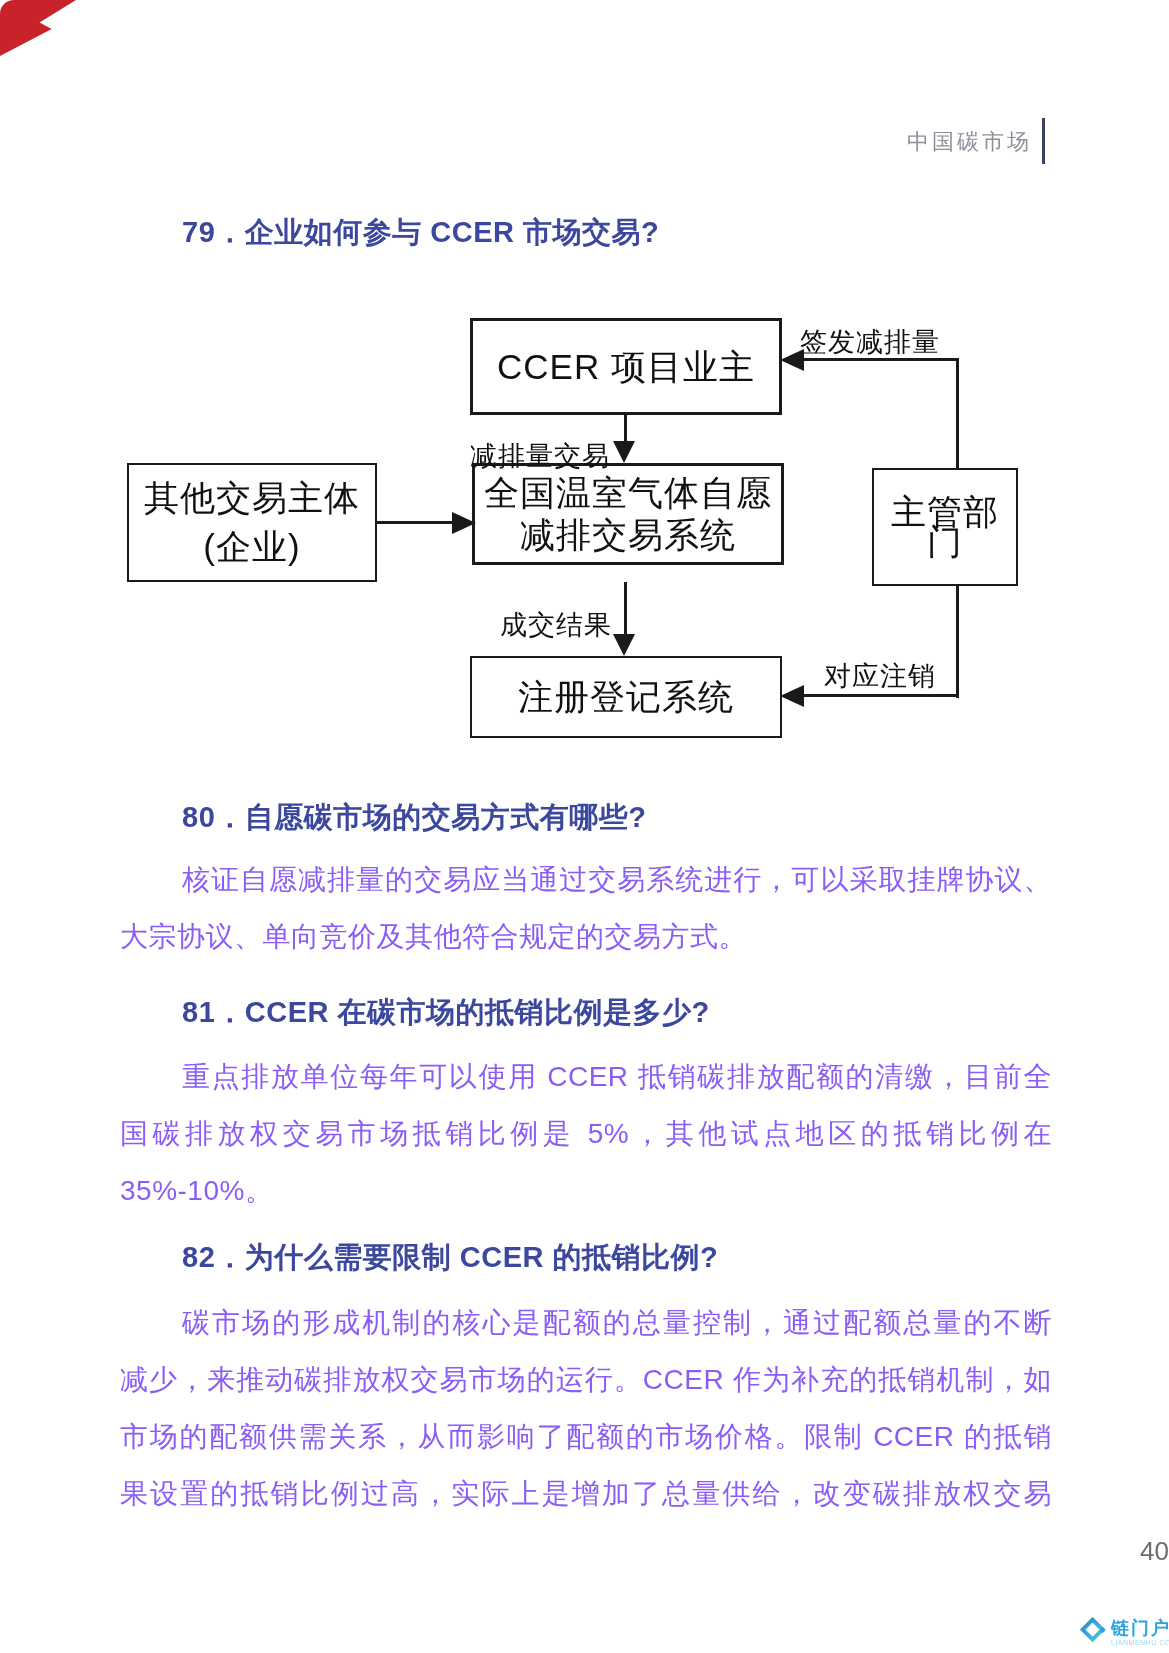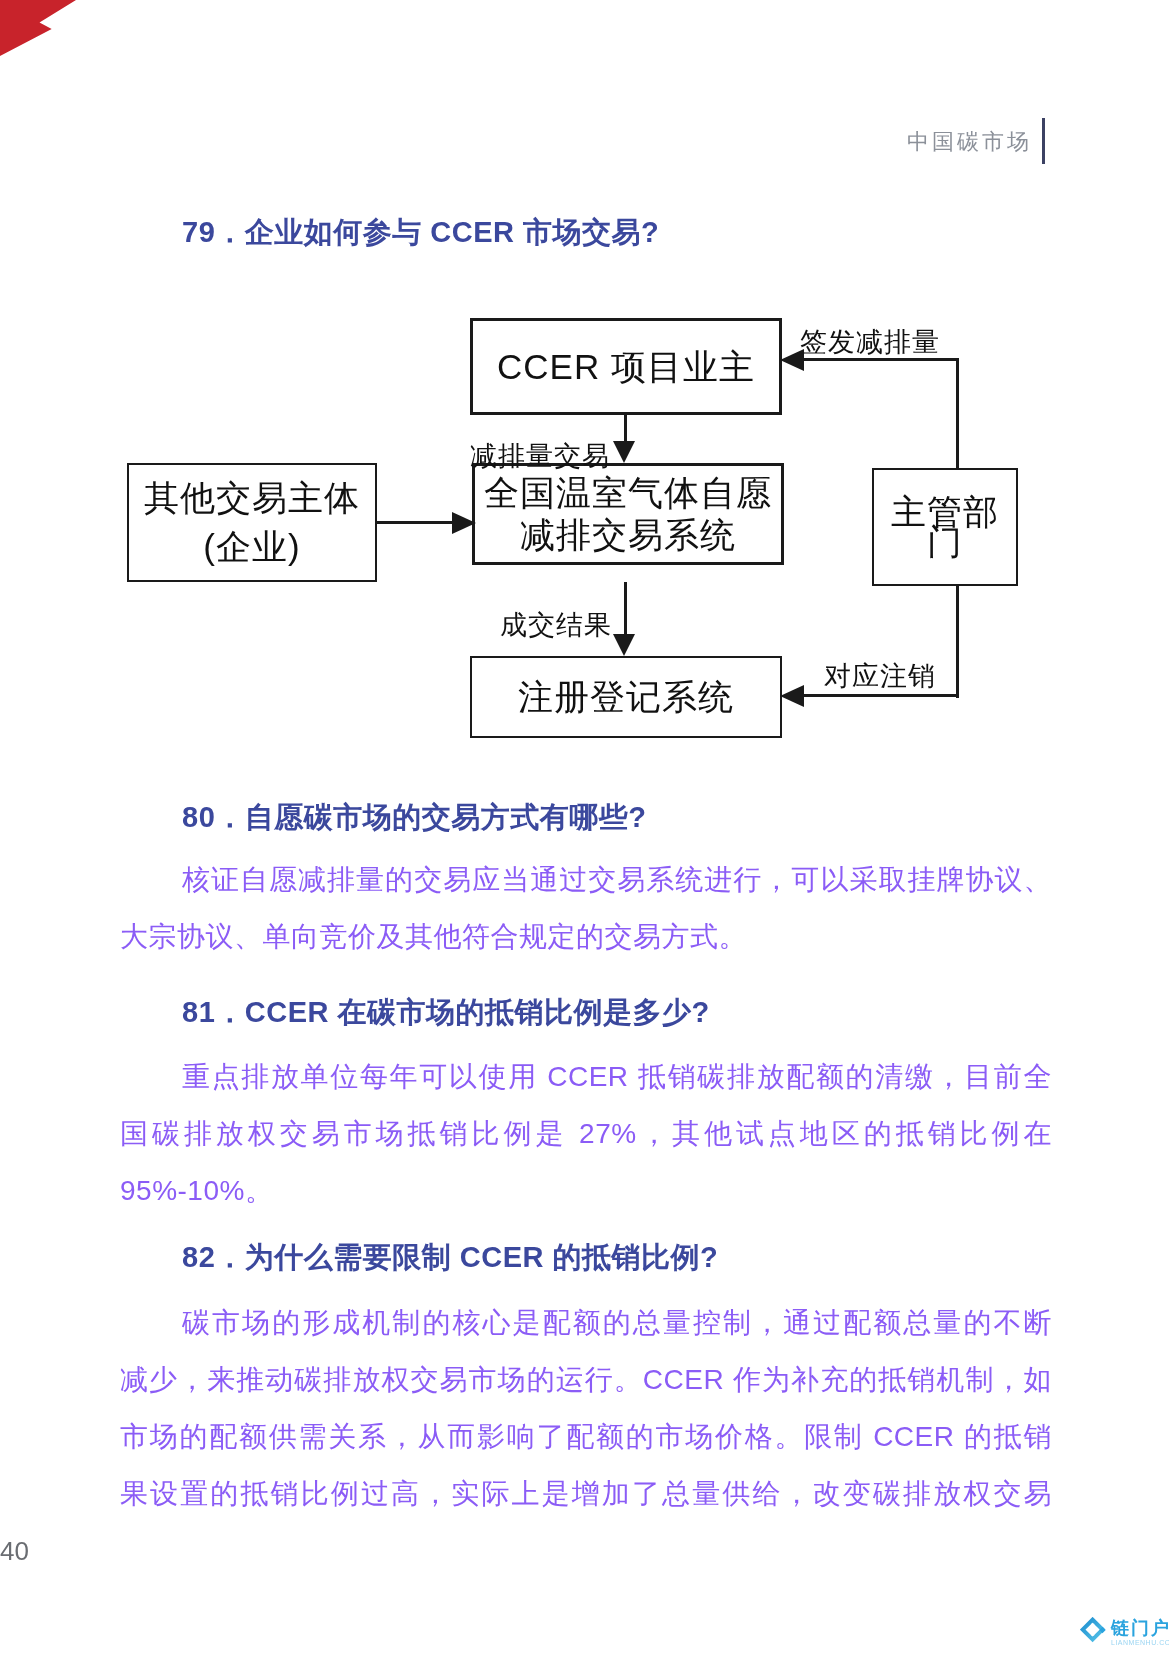--- a/index.html
+++ b/index.html
@@ -4,20 +4,21 @@
 <style>
   * { margin: 0; padding: 0; box-sizing: border-box; }
   html, body { background: #ffffff; }
   body { font-family: "Liberation Sans", "DejaVu Sans", sans-serif; }
   .page {
     position: relative;
     width: 1169px;
     height: 1653px;
     background: #ffffff;
     overflow: hidden;
+    border-radius: 14px;
   }
 
   
   .corner-ribbon {
     position: absolute;
     left: 0; top: 0;
     width: 76px; height: 56px;
     background: #c8232b;
     clip-path: polygon(0 0, 100% 0, 52% 40%, 68% 52%, 0 100%);
   }
@@ -131,21 +132,21 @@
   .a-trade  { left: 613px; top: 441px; }
   .a-inflow { left: 452px; top: 512px; }
   .a-deal   { left: 613px; top: 634px; }
   .a-cancel { left: 780px; top: 685px; }
 
   
   .page-number {
     position: absolute;
     left: 0; top: 1536px;
     width: 100%;
-    text-align: left;
+    text-align: right;
     font-size: 26px;
     color: #6a6d72;
   }
 
   
   .watermark {
     position: absolute;
     left: 1080px; top: 1617px;
     display: flex;
     align-items: center;
@@ -223,22 +224,22 @@
 
   <div class="q-heading h80">80．自愿碳市场的交易方式有哪些?</div>
   <div class="para p80">
     <span class="line fill indent">核证自愿减排量的交易应当通过交易系统进行，可以采取挂牌协议、</span>
     <span class="line">大宗协议、单向竞价及其他符合规定的交易方式。</span>
   </div>
 
   <div class="q-heading h81">81．CCER 在碳市场的抵销比例是多少?</div>
   <div class="para p81">
     <span class="line fill indent">重点排放单位每年可以使用 CCER 抵销碳排放配额的清缴，目前全</span>
-    <span class="line fill">国碳排放权交易市场抵销比例是 27%，其他试点地区的抵销比例在</span>
-    <span class="line">95%-10%。</span>
+    <span class="line fill">国碳排放权交易市场抵销比例是 5%，其他试点地区的抵销比例在</span>
+    <span class="line">35%-10%。</span>
   </div>
 
   <div class="q-heading h82">82．为什么需要限制 CCER 的抵销比例?</div>
   <div class="para p82">
     <span class="line fill indent">碳市场的形成机制的核心是配额的总量控制，通过配额总量的不断</span>
     <span class="line fill">减少，来推动碳排放权交易市场的运行。CCER 作为补充的抵销机制，如</span>
     <span class="line fill">市场的配额供需关系，从而影响了配额的市场价格。限制 CCER 的抵销</span>
     <span class="line fill">果设置的抵销比例过高，实际上是增加了总量供给，改变碳排放权交易</span>
   </div>
 

